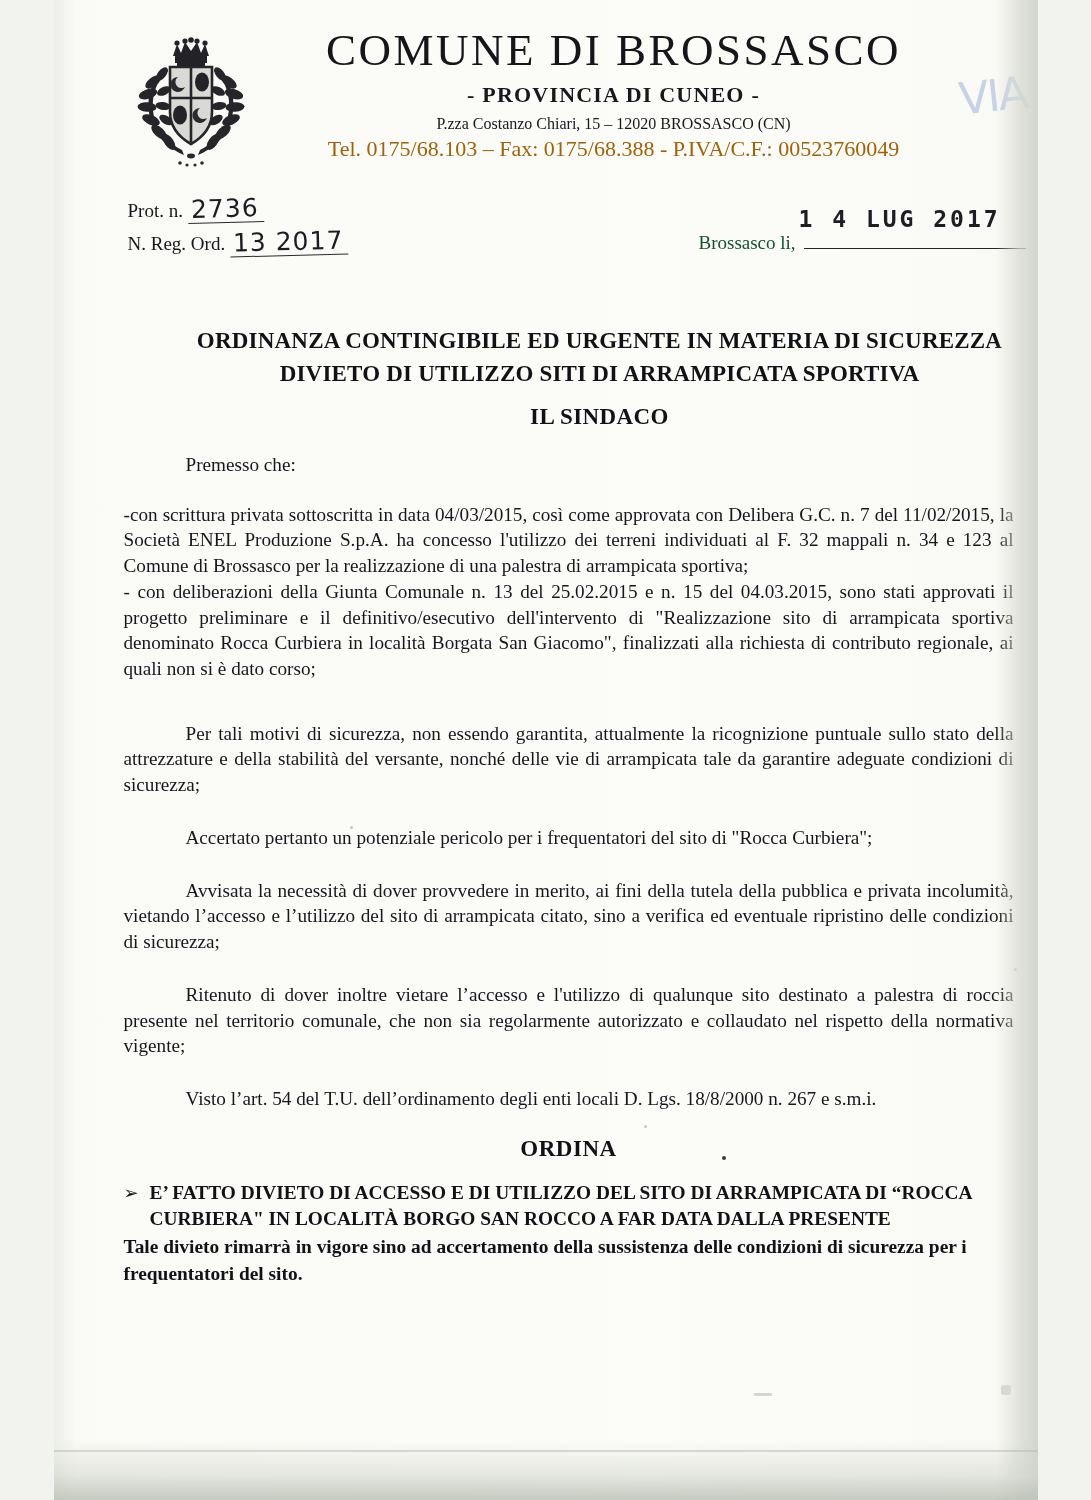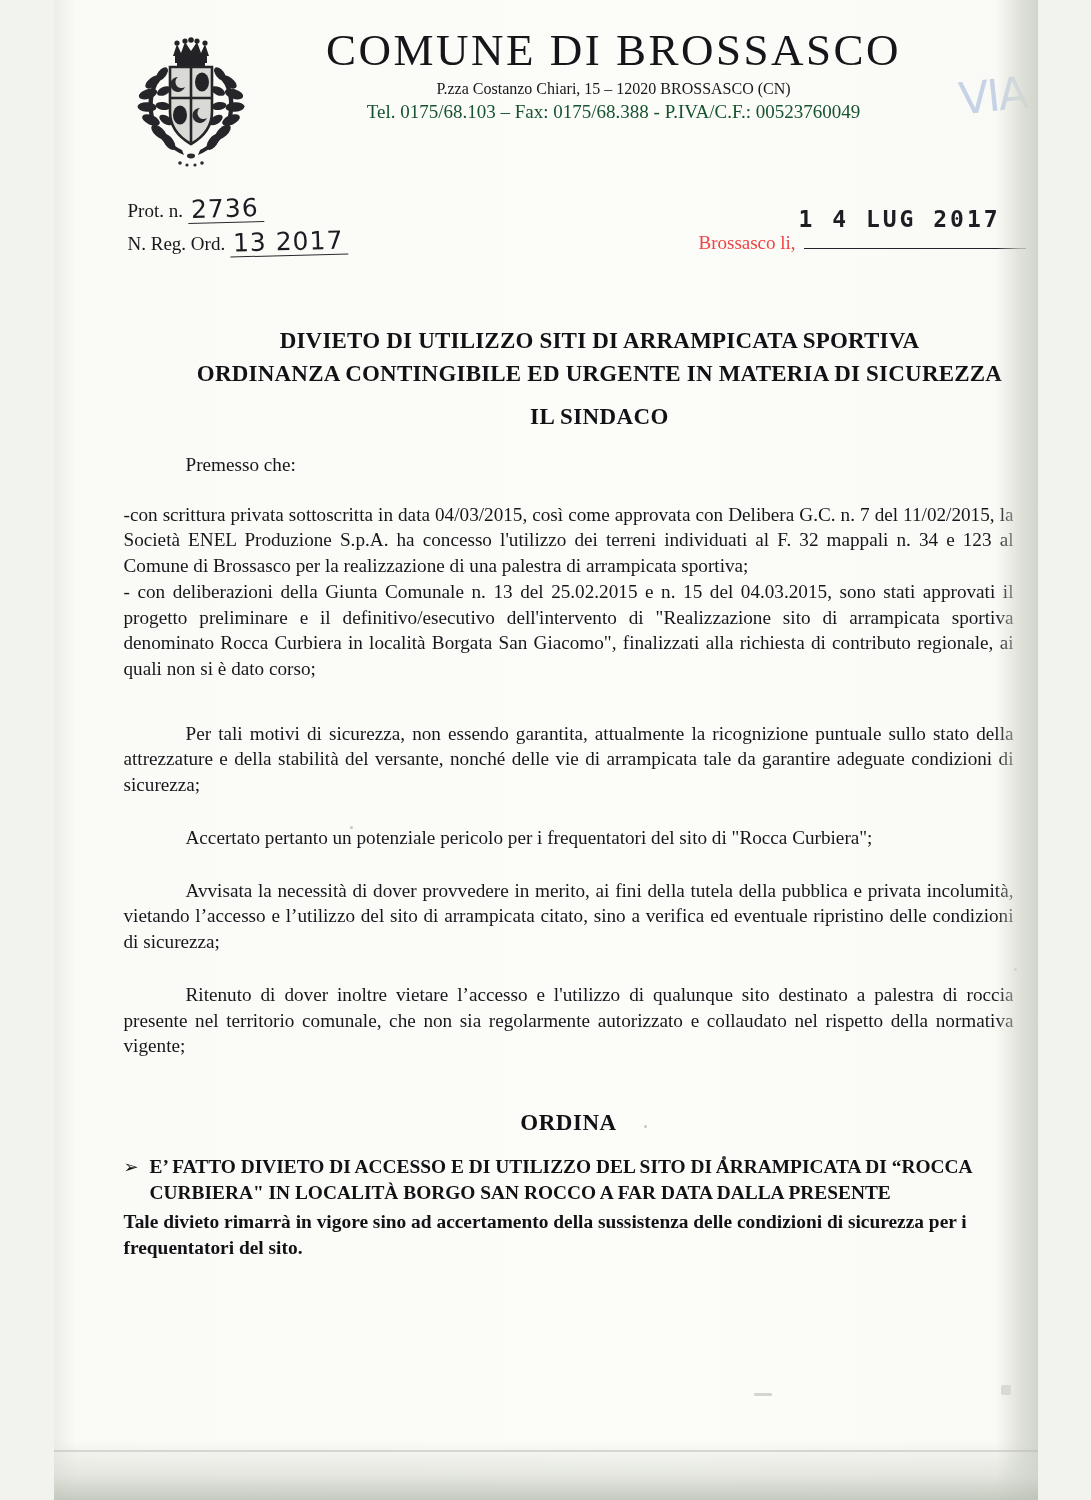--- a/index.html
+++ b/index.html
@@ -72,23 +72,23 @@
     letter-spacing: 1.2px;
     margin-top: 9px;
     color: #17181c;
   }
   .addr1 {
     font-size: 16px;
     margin-top: 7px;
     color: #17181c;
   }
   .addr2 {
-    font-size: 19px;
+    font-size: 22px;
     margin-top: 3px;
-    color: #14532d;
+    color: #a16207;
   }
 
   .pencil-mark {
     position: absolute;
     left: 905px; top: 42px;
     font-family: "DejaVu Sans", sans-serif;
     font-size: 44px;
     color: #c7d2e6;
     transform: rotate(-6deg);
     letter-spacing: -2px;
@@ -110,21 +110,21 @@
     color: #1b1c22;
     border-bottom: 1.6px solid #2a2a2e;
     padding: 0 5px 1px 3px;
     display: inline-block;
     transform: rotate(-1.5deg);
     letter-spacing: 1px;
     line-height: 1.0;
   }
 
   .date-block { position: absolute; left: 645px; top: 232px; }
-  .date-label { font-size: 19px; color: #ef4444; display: inline-block; vertical-align: baseline; }
+  .date-label { font-size: 19px; color: #14532d; display: inline-block; vertical-align: baseline; }
   .date-rule {
     display: inline-block;
     width: 222px;
     border-bottom: 1.6px solid #23242a;
     height: 16px;
     margin-left: 4px;
   }
   .date-stamp {
     position: absolute;
     left: 745px; top: 206px;
@@ -280,20 +280,21 @@
             <circle cx="48" cy="127" r="1.8"></circle>
               <circle cx="55" cy="129" r="1.6"></circle>
             <circle cx="63" cy="129" r="1.6"></circle>
               <circle cx="70" cy="127" r="1.8"></circle>
           </g>
         </svg>
       </div>
 
       <div class="head-text">
         <div class="muni-name">COMUNE  DI  BROSSASCO</div>
+        <div class="province">- PROVINCIA   DI   CUNEO -</div>
         <div class="addr1">P.zza Costanzo Chiari, 15 – 12020 BROSSASCO (CN)</div>
         <div class="addr2">Tel. 0175/68.103 – Fax: 0175/68.388 - P.IVA/C.F.: 00523760049</div>
       </div>
 
       <div class="pencil-mark">VIA</div>
     </div>
 
     <div class="prot-block">
       <div class="prot-line">
         <span class="prot-label">Prot. n.</span>
@@ -305,22 +306,22 @@
       </div>
     </div>
 
     <div class="date-stamp">1 4 LUG 2017</div>
     <div class="date-block">
       <span class="date-label">Brossasco li,</span>
       <span class="date-rule"></span>
     </div>
 
     <div class="doc-title">
+      <div>ORDINANZA CONTINGIBILE ED URGENTE IN MATERIA DI SICUREZZA</div>
       <div>DIVIETO DI UTILIZZO SITI DI ARRAMPICATA SPORTIVA</div>
-      <div>ORDINANZA CONTINGIBILE ED URGENTE IN MATERIA DI SICUREZZA</div>
     </div>
     <div class="sindaco">IL SINDACO</div>
 
     <div class="body-area">
 
       <p class="para indent tight">Premesso che:</p>
       <div class="gap-sm"></div>
 
       <p class="para nogap">-con scrittura privata sottoscritta in data 04/03/2015, così come approvata con Delibera G.C. n. 7 del 11/02/2015, la Società ENEL Produzione S.p.A. ha concesso l'utilizzo dei terreni individuati al F. 32 mappali n. 34 e 123 al Comune di Brossasco per la realizzazione di una palestra di arrampicata sportiva;</p>
       <p class="para">- con deliberazioni della Giunta Comunale n. 13 del 25.02.2015 e n. 15 del 04.03.2015, sono stati approvati il progetto preliminare e il definitivo/esecutivo dell'intervento di "Realizzazione sito di arrampicata sportiva denominato Rocca Curbiera in località Borgata San Giacomo", finalizzati alla richiesta di contributo regionale, ai quali non si è dato corso;</p>
@@ -333,20 +334,21 @@
 
       <p class="para indent">Accertato pertanto un potenziale pericolo per i frequentatori del sito di "Rocca Curbiera";</p>
       <div class="gap-sm"></div>
 
       <p class="para indent">Avvisata la necessità di dover provvedere in merito, ai fini della tutela della pubblica e privata incolumità, vietando l’accesso e l’utilizzo del sito di arrampicata citato, sino a verifica ed eventuale ripristino delle condizioni di sicurezza;</p>
       <div class="gap-sm"></div>
 
       <p class="para indent">Ritenuto di dover inoltre vietare l’accesso e l'utilizzo di qualunque sito destinato a palestra di roccia presente nel territorio comunale, che non sia regolarmente autorizzato e collaudato nel rispetto della normativa vigente;</p>
       <div class="gap-sm"></div>
 
+      <p class="para indent">Visto l’art. 54 del T.U. dell’ordinamento degli enti locali D. Lgs. 18/8/2000 n. 267 e s.m.i.</p>
 
       <div class="ordina">ORDINA</div>
 
       <div class="order-item">
         <span class="order-arrow">➢</span>
         <span class="order-text">E’ FATTO DIVIETO DI ACCESSO E DI UTILIZZO DEL SITO DI ARRAMPICATA DI “ROCCA CURBIERA" IN LOCALITÀ BORGO SAN ROCCO A FAR DATA DALLA PRESENTE</span>
       </div>
       <div class="order-note">Tale divieto rimarrà in vigore sino ad accertamento della sussistenza delle condizioni di sicurezza per i frequentatori del sito.</div>
     </div>
 

